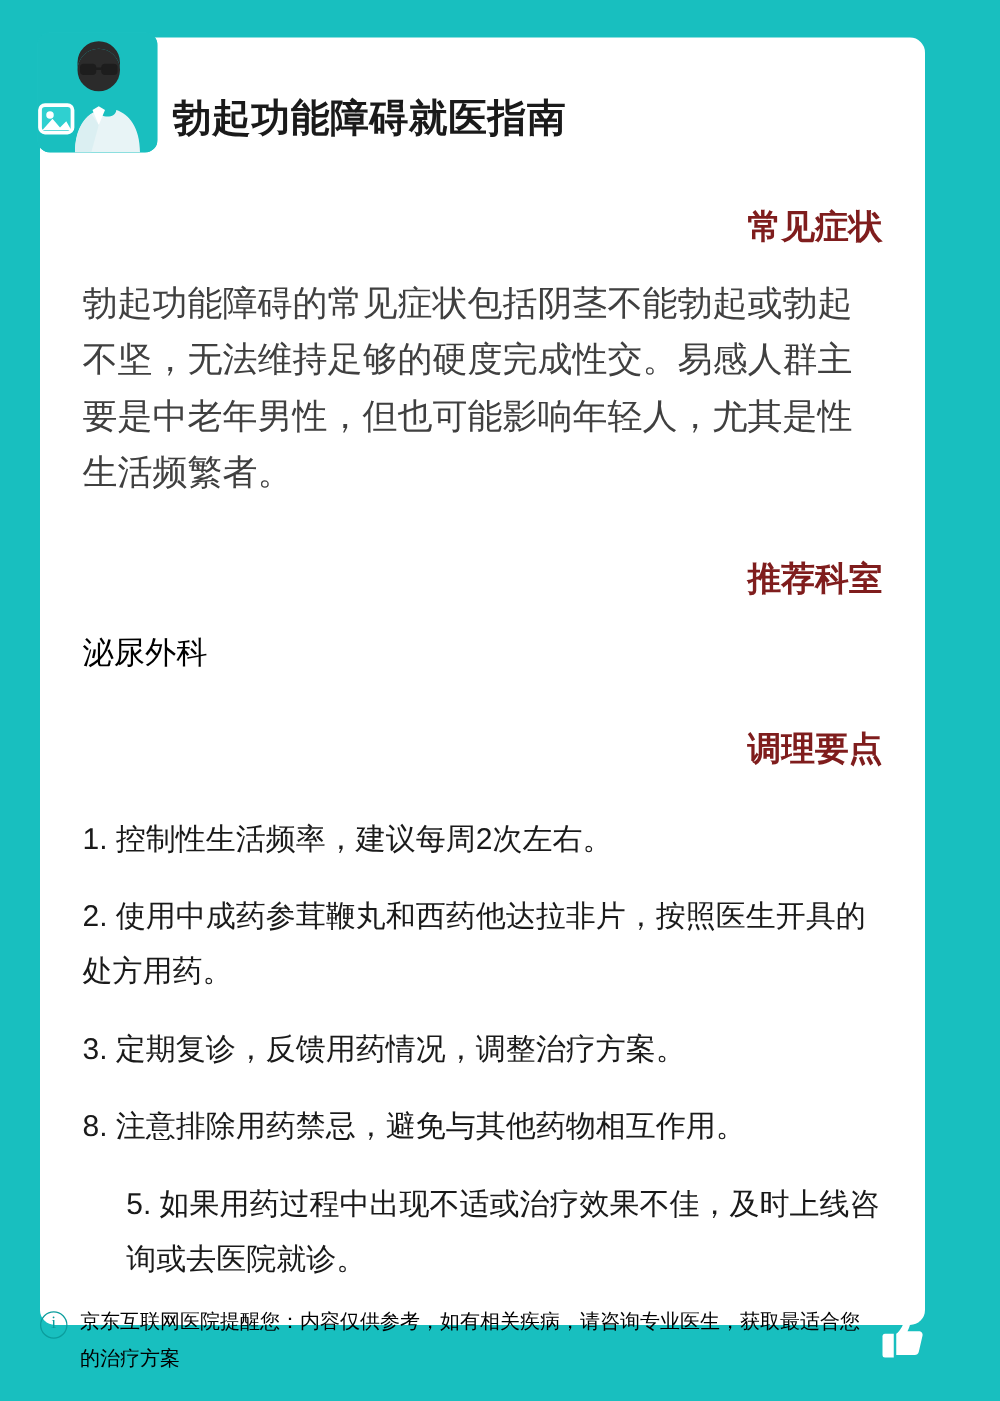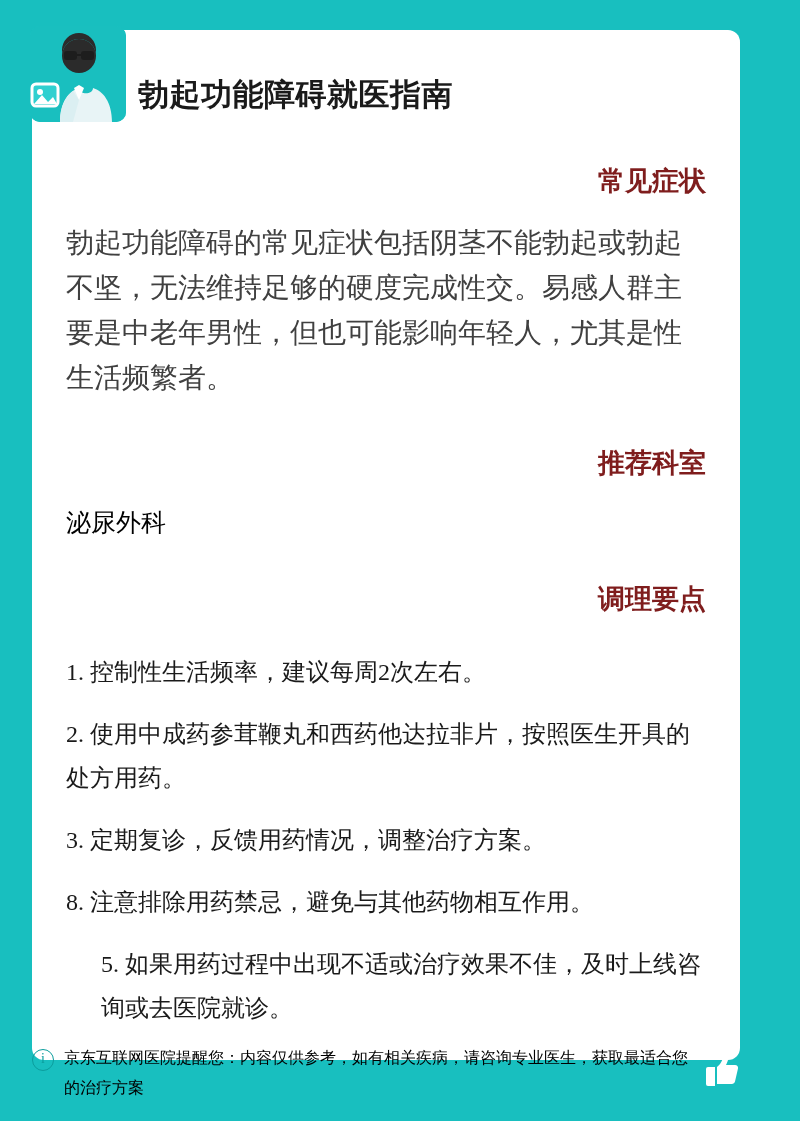--- a/index.html
+++ b/index.html
@@ -84,21 +84,20 @@
   ol.steps {
     list-style: none;
     margin: 0;
     padding: 0;
   }
   ol.steps li {
     font-size: 24px;
     line-height: 44px;
     color: #1a1a1a;
     margin-bottom: 18px;
-    font-family: Liberation Serif, serif;
   }
   ol.steps li:last-child { margin-bottom: 0; margin-left: 35px; }
 
   .footer {
     position: absolute;
     left: 32px;
     right: 32px;
     bottom: 18px;
     display: flex;
     align-items: center;

